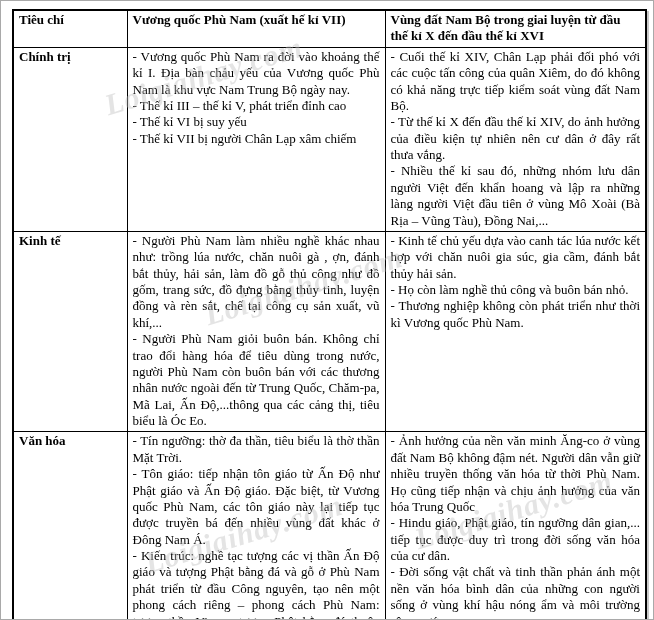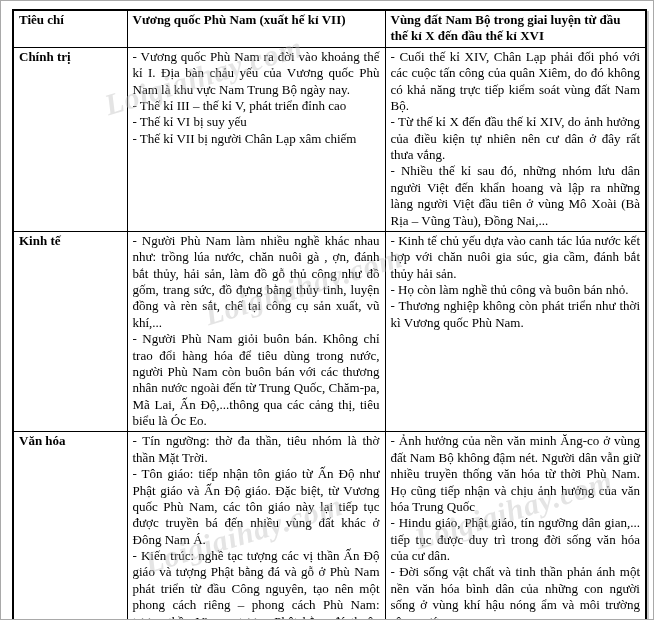--- a/index.html
+++ b/index.html
@@ -103,21 +103,21 @@
           </td>
         <td>
             <div class="para">- Kinh tế chủ yếu dựa vào canh tác lúa nước kết hợp với chăn nuôi gia súc, gia cầm, đánh bắt thủy hải sản.</div>
             <div class="para">- Họ còn làm nghề thủ công và buôn bán nhỏ.</div>
             <div class="para">- Thương nghiệp không còn phát triển như thời kì Vương quốc Phù Nam.</div>
           </td>
       </tr>
       <tr>
         <th class="row-label h-van-hoa">Văn hóa</th>
         <td>
-            <div class="para">- Tín ngưỡng: thờ đa thần, tiêu nhóm là thờ thần Mặt Trời.</div>
+            <div class="para">- Tín ngưỡng: thờ đa thần, tiêu biểu là thờ thần Mặt Trời.</div>
             <div class="para">- Tôn giáo: tiếp nhận tôn giáo từ Ấn Độ như Phật giáo và Ấn Độ giáo. Đặc biệt, từ Vương quốc Phù Nam, các tôn giáo này lại tiếp tục được truyền bá đến nhiều vùng đất khác ở Đông Nam Á.</div>
             <div class="para">- Kiến trúc: nghề tạc tượng các vị thần Ấn Độ giáo và tượng Phật bằng đá và gỗ ở Phù Nam phát triển từ đầu Công nguyên, tạo nên một phong cách riêng – phong cách Phù Nam: tượng thần Vis-nu, tượng Phật bằng đá thuộc văn hóa Óc Eo (TK VI – VII)</div>
           </td>
         <td>
             <div class="para">- Ảnh hưởng của nền văn minh Ăng-co ở vùng đất Nam Bộ không đậm nét. Người dân vẫn giữ nhiều truyền thống văn hóa từ thời Phù Nam. Họ cũng tiếp nhận và chịu ảnh hưởng của văn hóa Trung Quốc</div>
             <div class="para">- Hindu giáo, Phật giáo, tín ngưỡng dân gian,... tiếp tục được duy trì trong đời sống văn hóa của cư dân.</div>
             <div class="para">- Đời sống vật chất và tinh thần phản ánh một nền văn hóa bình dân của những con người sống ở vùng khí hậu nóng ẩm và môi trường sông nước.</div>
           </td>
       </tr>
     </tbody>

